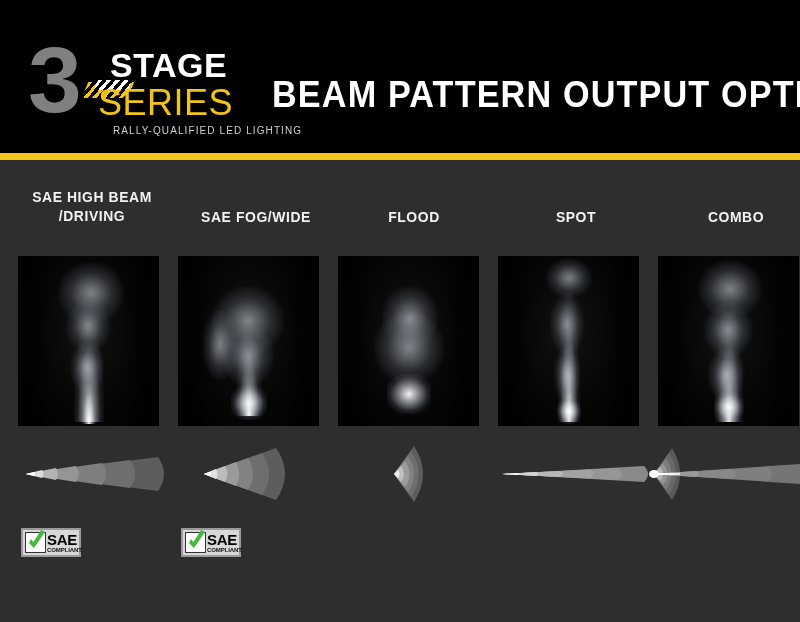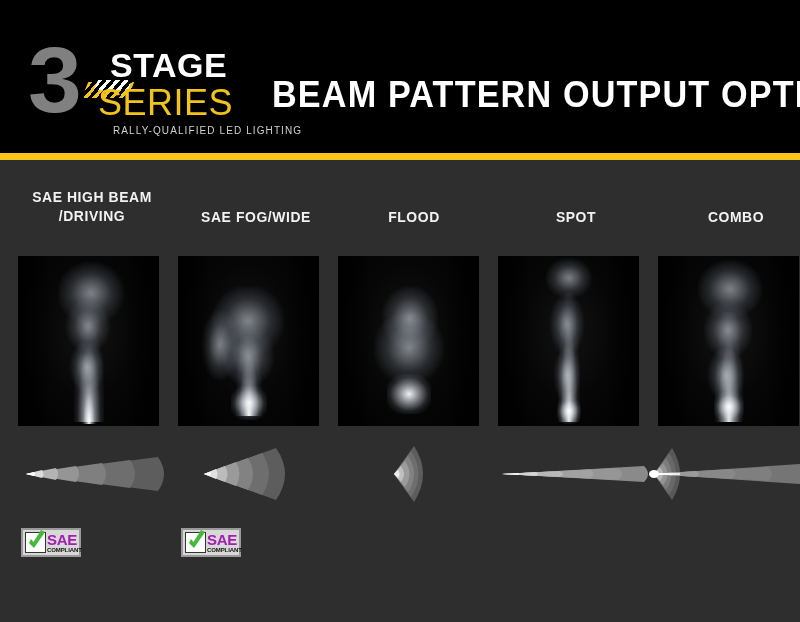--- a/index.html
+++ b/index.html
@@ -158,21 +158,21 @@
     border:1.5px solid #333;
     box-sizing:border-box;
     background:#ffffff;
   }
   .sae-check svg{position:absolute;left:-3px;top:-5px;}
   .sae-text{
     margin-left:1px;line-height:1;
   }
   .sae-text .sae-main{
     display:block;
-    color:#a21caf;
+    color:#000000;
     font-size:15px;
     font-weight:bold;
     letter-spacing:-0.3px;
     font-family:"Liberation Sans", sans-serif;
   }
   .sae-text .sae-sub{
     display:block;
     color:#111;
     font-size:6px;
     font-weight:bold;

